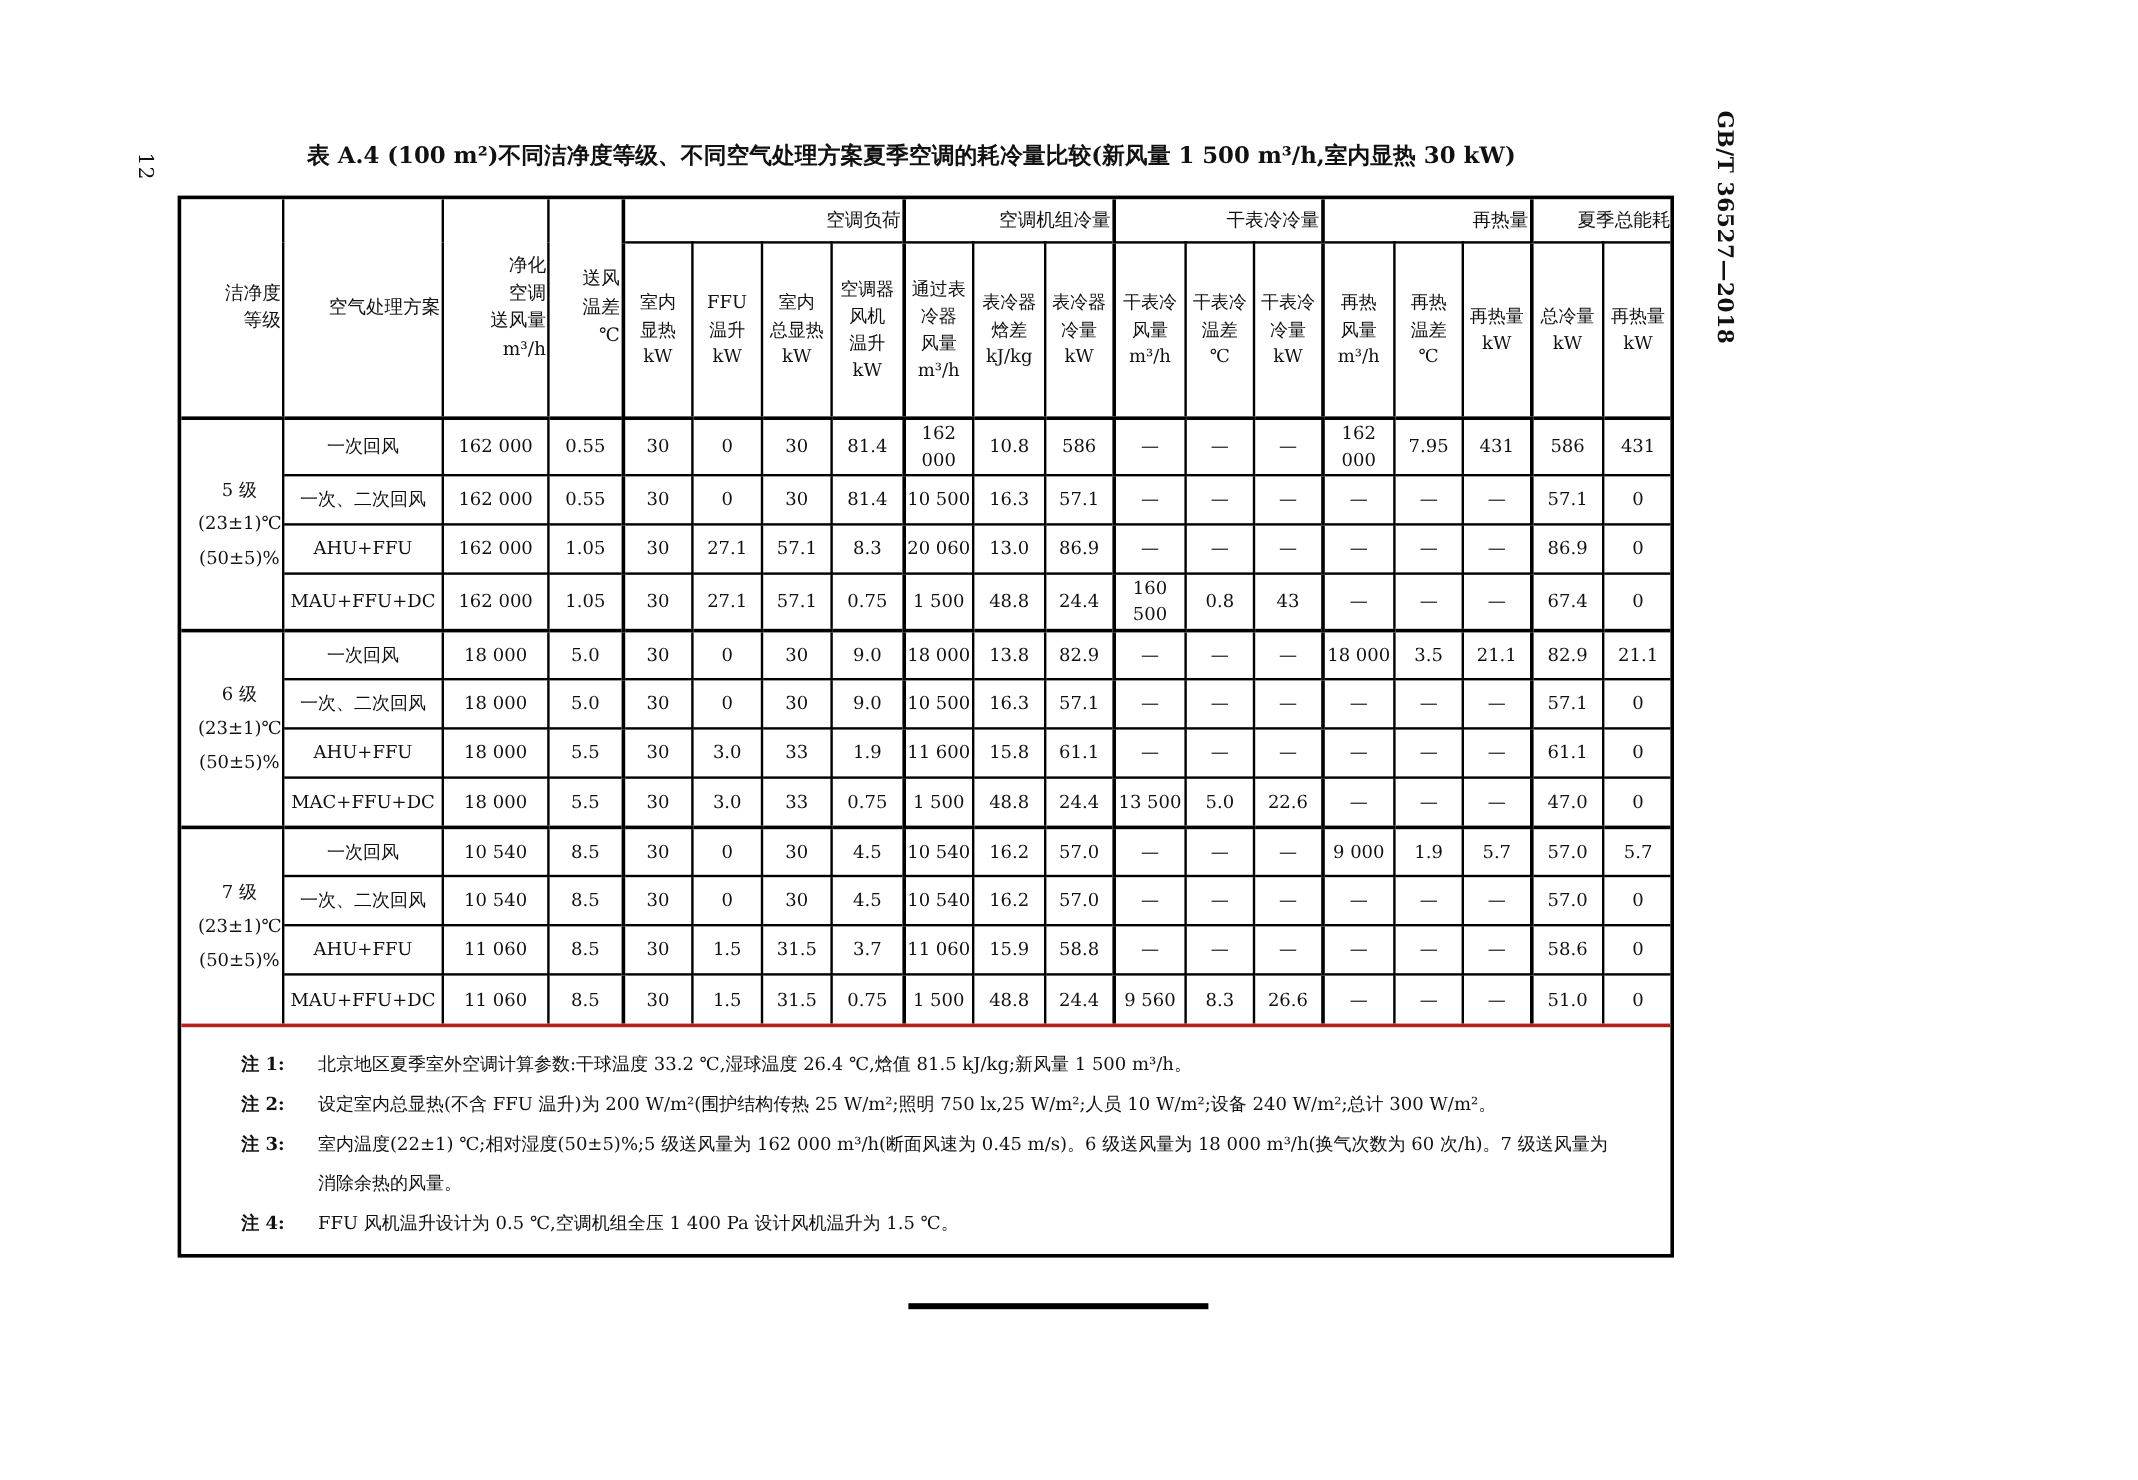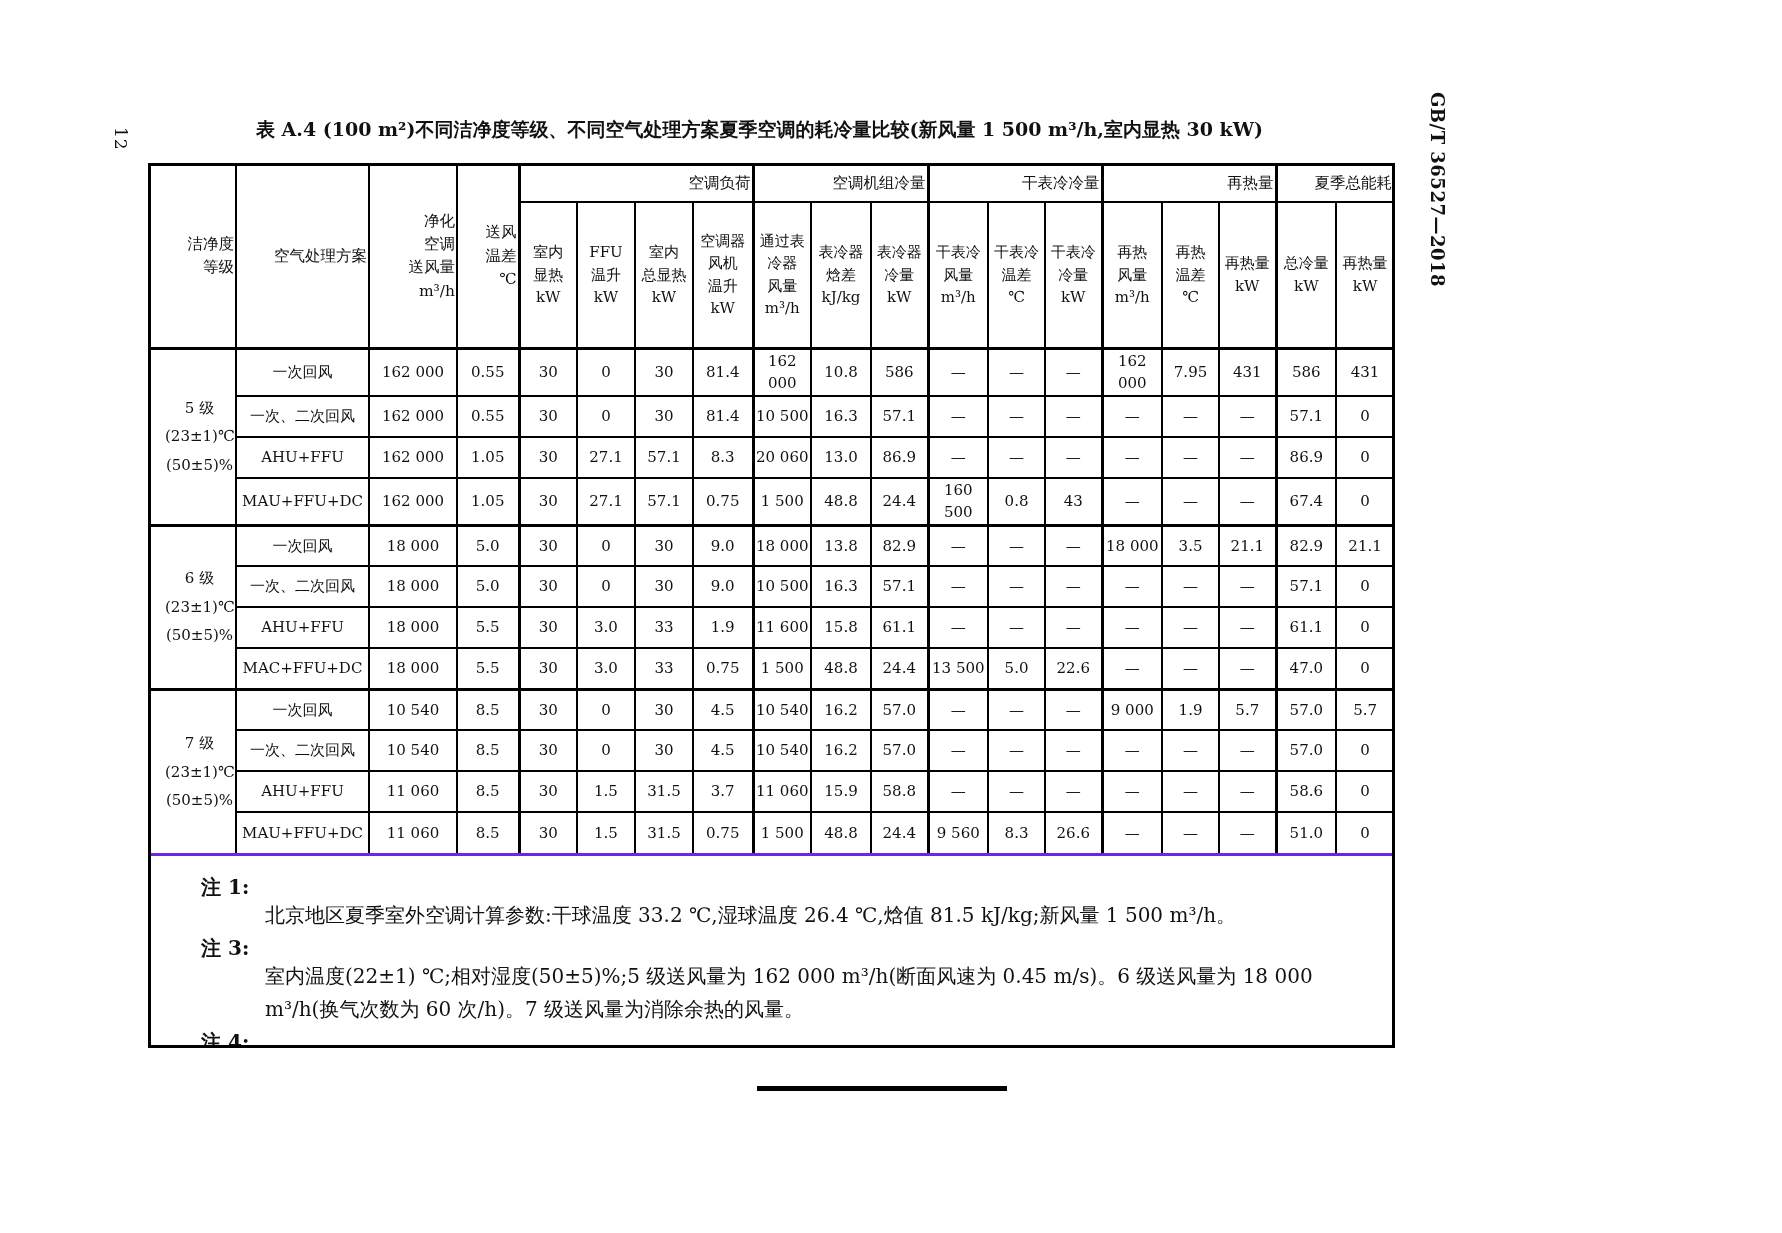--- a/index.html
+++ b/index.html
@@ -34,25 +34,25 @@
     white-space:pre-line; overflow:hidden;
   }
   table.cmp thead tr.h1 th { height:36px; font-size:15.5px;text-align:right; }
   table.cmp thead tr.h2 th { height:146px; }
   table.cmp thead tr.h2 th { border-bottom:3px solid #000; }
   table.cmp tbody td, table.cmp tbody th { height:41px; }
   table.cmp tbody tr.group-start td, table.cmp tbody tr.group-start th { border-top:3px solid #000; }
   table.cmp .gl { border-left:3px solid #000; }
   table.cmp th.group-label { line-height:1.9; font-size:15px;padding-left:14px; }
   .notes {
-    border-top:3px solid #6d28d9; padding:15px 28px 10px 50px; font-size:20px;
+    border-top:3px solid #b91c1c; padding:15px 28px 10px 50px; font-size:15px;
   }
   .note-row { display:flex; line-height:33px; }
   .note-label { flex:0 0 64px; font-weight:bold; white-space:nowrap; }
-  .note-text { flex:1; padding-right:20px;margin-top:28px; }
+  .note-text { flex:1; padding-right:20px; }
   .end-line { position:absolute; left:757px; top:1086px; width:250px; height:5px; background:#000; }
 </style>
 </head>
 <body>
 
 <div class="page">
   <div class="page-number">12</div>
   <div class="standard-code">GB/T 36527—2018</div>
   <div class="table-title">表 A.4 (100 m²)不同洁净度等级、不同空气处理方案夏季空调的耗冷量比较(新风量 1 500 m³/h,室内显热 30 kW)</div>
 
@@ -395,20 +395,24 @@
             <td>0</td>
           </tr>
         </tbody>
     </table>
     <div class="notes">
         <div class="note-row">
           <span class="note-label">注 1:</span>
           <span class="note-text">北京地区夏季室外空调计算参数:干球温度 33.2 ℃,湿球温度 26.4 ℃,焓值 81.5 kJ/kg;新风量 1 500 m³/h。</span>
         </div>
         <div class="note-row">
+          <span class="note-label">注 2:</span>
+          <span class="note-text">设定室内总显热(不含 FFU 温升)为 200 W/m²(围护结构传热 25 W/m²;照明 750 lx,25 W/m²;人员 10 W/m²;设备 240 W/m²;总计 300 W/m²。</span>
+        </div>
+        <div class="note-row">
           <span class="note-label">注 3:</span>
           <span class="note-text">室内温度(22±1) ℃;相对湿度(50±5)%;5 级送风量为 162 000 m³/h(断面风速为 0.45 m/s)。6 级送风量为 18 000 m³/h(换气次数为 60 次/h)。7 级送风量为消除余热的风量。</span>
         </div>
         <div class="note-row">
           <span class="note-label">注 4:</span>
           <span class="note-text">FFU 风机温升设计为 0.5 ℃,空调机组全压 1 400 Pa 设计风机温升为 1.5 ℃。</span>
         </div>
       </div>
   </div>
 

